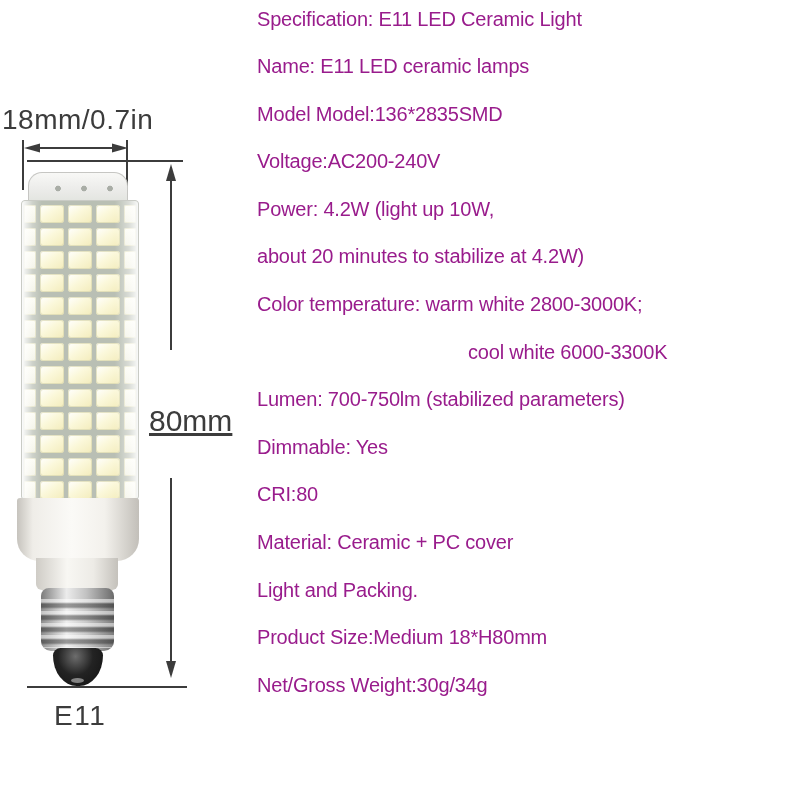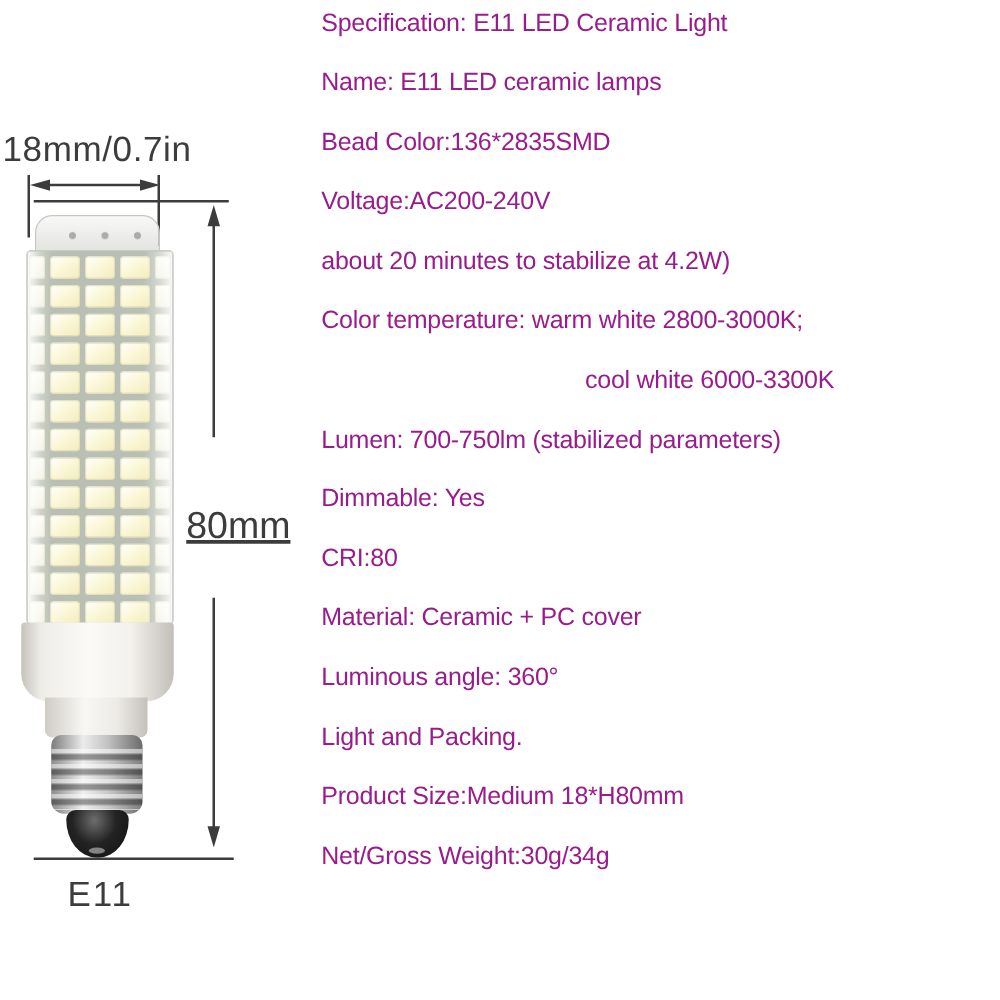--- a/index.html
+++ b/index.html
@@ -204,28 +204,28 @@
         <div class="ridges"></div>
       </div>
       <div class="tip"></div>
     </div>
 
   </div>
 
   <div class="specs">
       <div class="spec-line">Specification: E11 LED Ceramic Light</div>
       <div class="spec-line">Name: E11 LED ceramic lamps</div>
-      <div class="spec-line">Bead Color:136*2835SMD</div>
+      <div class="spec-line">Model Model:136*2835SMD</div>
       <div class="spec-line">Voltage:AC200-240V</div>
+      <div class="spec-line">Power: 4.2W (light up 10W,</div>
       <div class="spec-line">about 20 minutes to stabilize at 4.2W)</div>
       <div class="spec-line">Color temperature: warm white 2800-3000K;</div>
       <div class="spec-line indent">cool white 6000-3300K</div>
       <div class="spec-line">Lumen: 700-750lm (stabilized parameters)</div>
       <div class="spec-line">Dimmable: Yes</div>
       <div class="spec-line">CRI:80</div>
       <div class="spec-line">Material: Ceramic + PC cover</div>
-      <div class="spec-line">Luminous angle: 360°</div>
       <div class="spec-line">Light and Packing.</div>
       <div class="spec-line">Product Size:Medium 18*H80mm</div>
       <div class="spec-line">Net/Gross Weight:30g/34g</div>
     </div>
 
 </div>
 
 </body></html>

